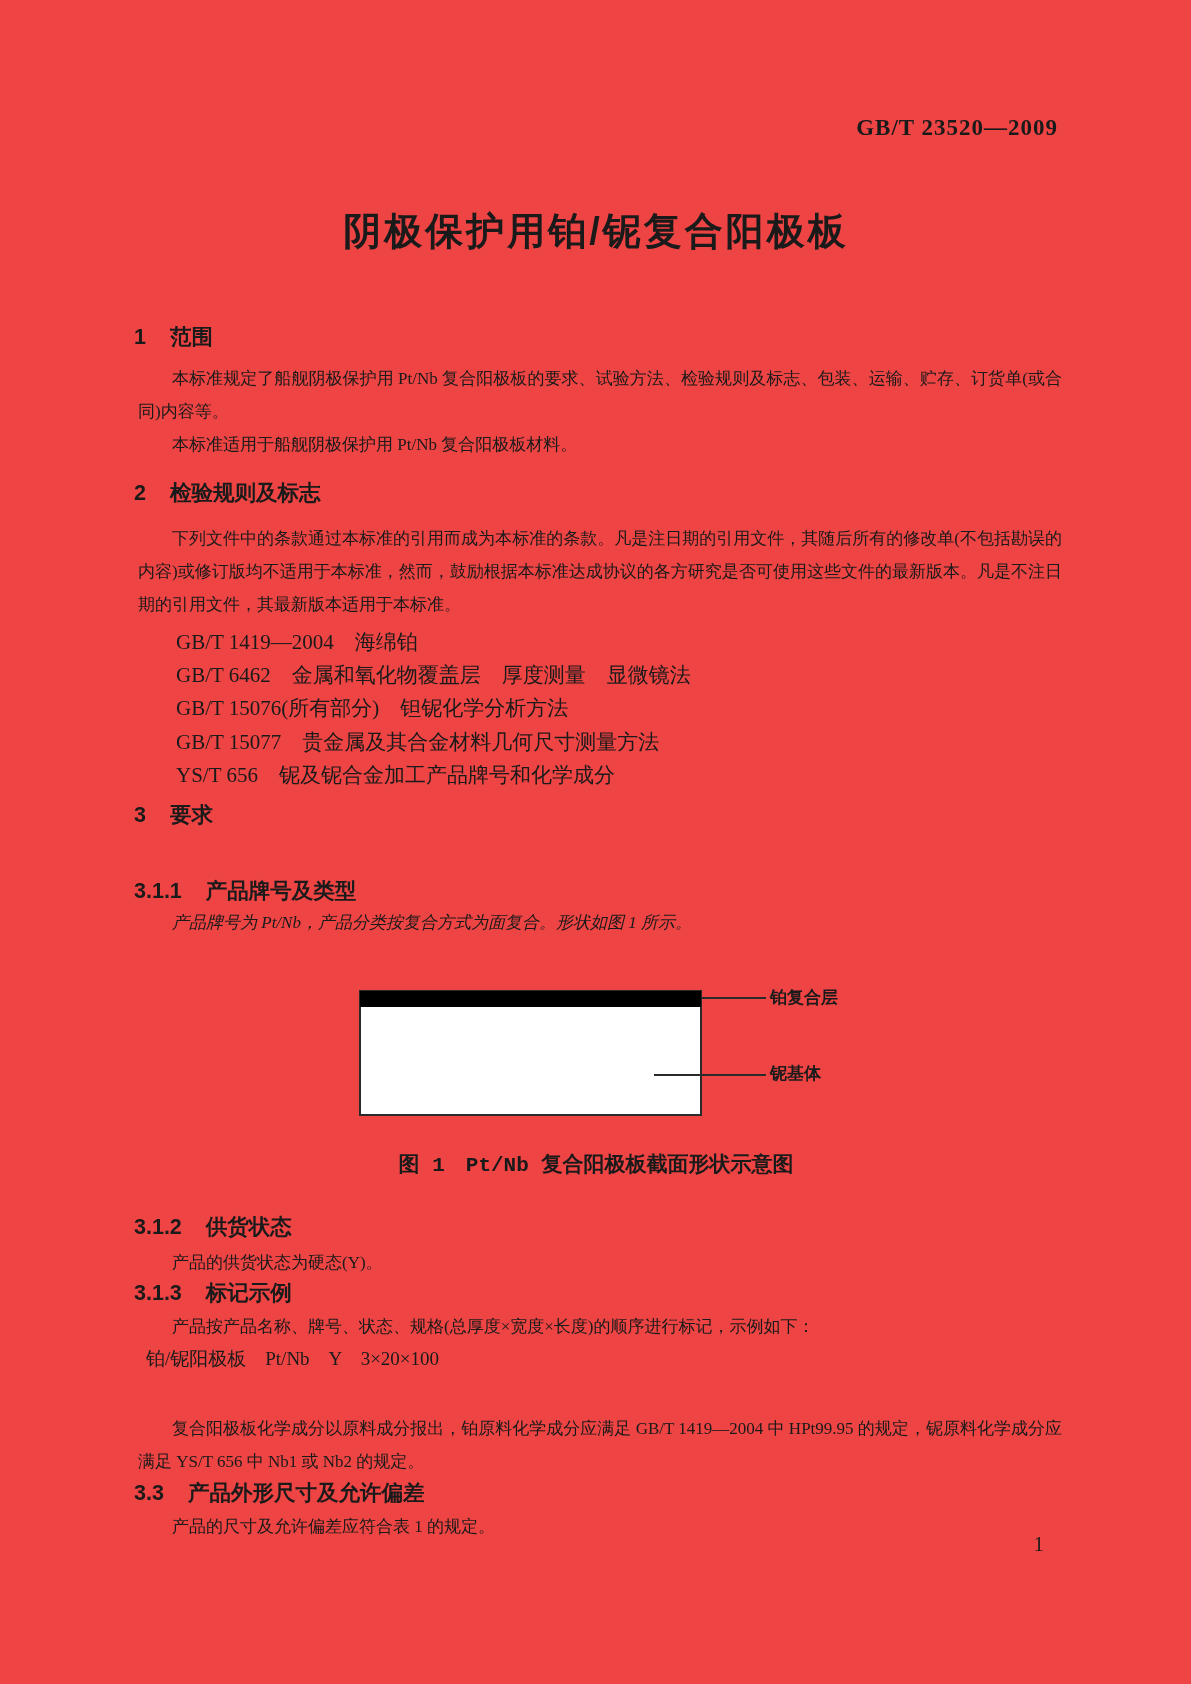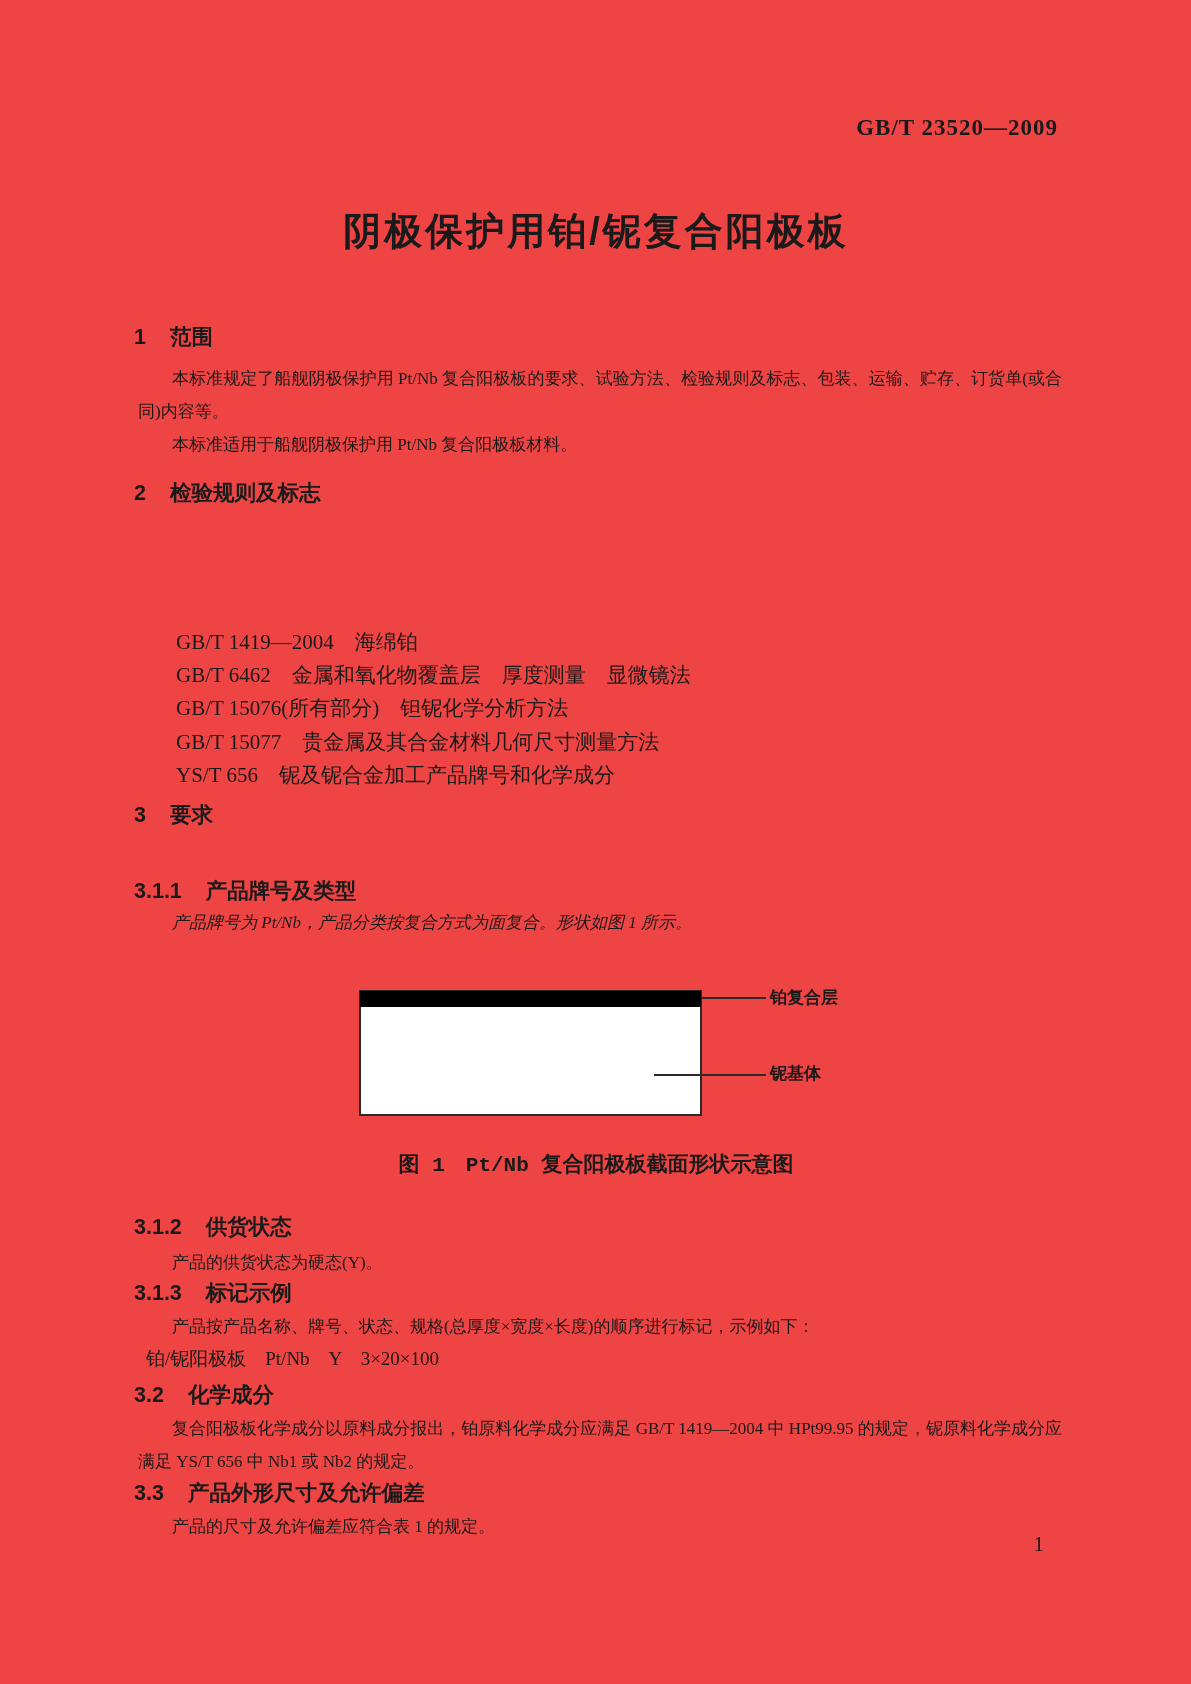--- a/index.html
+++ b/index.html
@@ -104,20 +104,21 @@
       <span class="h-num">1</span>
       <span>范围</span>
     </div>
     <div class="body-p" id="p1-1">本标准规定了船舰阴极保护用 Pt/Nb 复合阳极板的要求、试验方法、检验规则及标志、包装、运输、贮存、订货单(或合同)内容等。</div>
     <div class="body-p" id="p1-2">本标准适用于船舰阴极保护用 Pt/Nb 复合阳极板材料。</div>
 
     <div class="h-sec" id="h2">
       <span class="h-num">2</span>
       <span>检验规则及标志</span>
     </div>
+    <div class="body-p" id="p2-1">下列文件中的条款通过本标准的引用而成为本标准的条款。凡是注日期的引用文件，其随后所有的修改单(不包括勘误的内容)或修订版均不适用于本标准，然而，鼓励根据本标准达成协议的各方研究是否可使用这些文件的最新版本。凡是不注日期的引用文件，其最新版本适用于本标准。</div>
     <div class="ref-block" id="refs">
       <div class="ref-line">GB/T 1419—2004　海绵铂</div>
       <div class="ref-line">GB/T 6462　金属和氧化物覆盖层　厚度测量　显微镜法</div>
       <div class="ref-line">GB/T 15076(所有部分)　钽铌化学分析方法</div>
       <div class="ref-line">GB/T 15077　贵金属及其合金材料几何尺寸测量方法</div>
       <div class="ref-line">YS/T 656　铌及铌合金加工产品牌号和化学成分</div>
     </div>
 
     <div class="h-sec" id="h3">
       <span class="h-num">3</span>
@@ -148,24 +149,20 @@
     </div>
     <div class="body-p" id="p312">产品的供货状态为硬态(Y)。</div>
 
     <div class="h-sec" id="h313">
       <span class="h-num">3.1.3</span>
       <span>标记示例</span>
     </div>
     <div class="body-p" id="p313">产品按产品名称、牌号、状态、规格(总厚度×宽度×长度)的顺序进行标记，示例如下：</div>
     <div class="example-line" id="ex313">铂/铌阳极板　Pt/Nb　Y　3×20×100</div>
 
-    <div class="h-sec" id="h32">
-      <span class="h-num">3.2</span>
-      <span>化学成分</span>
-    </div>
     <div class="body-p" id="p32">复合阳极板化学成分以原料成分报出，铂原料化学成分应满足 GB/T 1419—2004 中 HPt99.95 的规定，铌原料化学成分应满足 YS/T 656 中 Nb1 或 Nb2 的规定。</div>
 
     <div class="h-sec" id="h33">
       <span class="h-num">3.3</span>
       <span>产品外形尺寸及允许偏差</span>
     </div>
     <div class="body-p" id="p33">产品的尺寸及允许偏差应符合表 1 的规定。</div>
 
     <div class="page-num">1</div>
 

